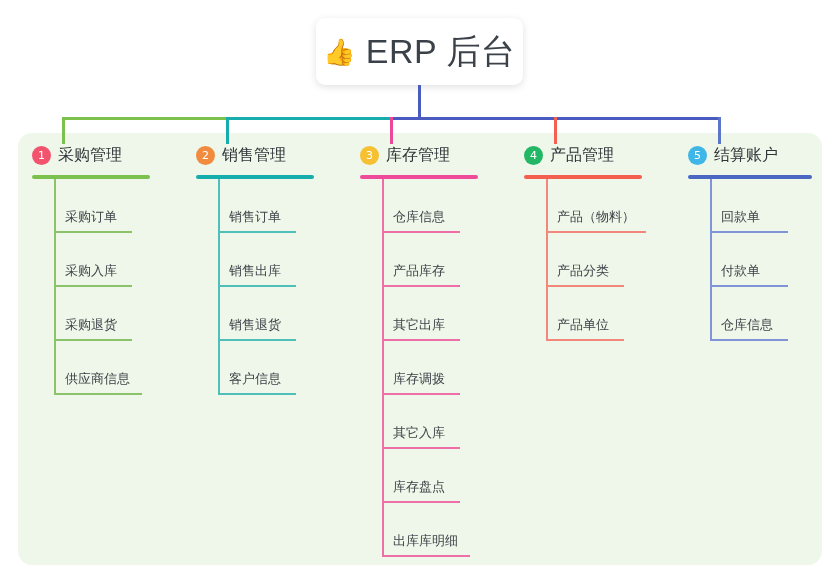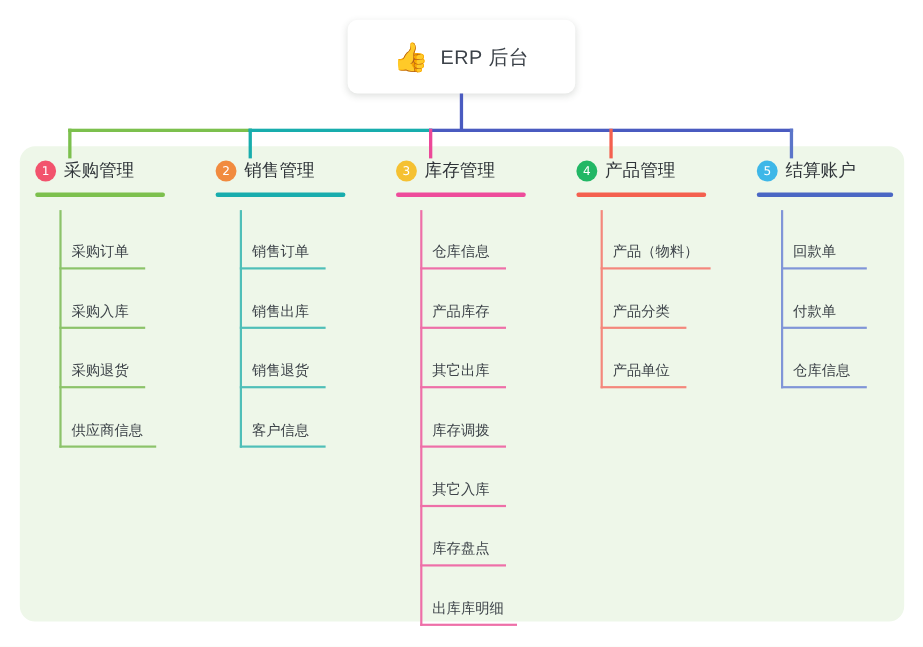--- a/index.html
+++ b/index.html
@@ -20,39 +20,39 @@
   
   .root-card{
     position:absolute;left:316px;top:18px;width:207px;height:67px;
     background:#ffffff;border-radius:9px;
     box-shadow:0 2px 7px rgba(60,70,60,.17);
     display:flex;align-items:center;justify-content:center;gap:10px;
     box-sizing:border-box;
   }
   .root-emoji{font-size:26px;line-height:1;}
   .root-title{
-    font-size:18px;color:#3b4148;letter-spacing:.5px;white-space:nowrap;
+    font-size:34px;color:#3b4148;letter-spacing:.5px;white-space:nowrap;
   }
 
   
   .ln{position:absolute;}
 
   
   .col{position:absolute;top:142px;}
   .col-head{display:flex;align-items:center;gap:7px;height:26px;}
   .badge{
     width:19px;height:19px;border-radius:50%;
     color:#fff;font-size:11px;line-height:19px;text-align:center;
     flex:0 0 auto;font-family:"DejaVu Sans",sans-serif;
   }
   .col-title{font-size:16px;color:#2f3439;white-space:nowrap;}
   .col-underline{height:4px;border-radius:2px;margin-top:7px;}
 
   
-  .col-body{position:relative;margin-top:12px;}
+  .col-body{position:relative;margin-top:0;}
   .spine{position:absolute;left:22px;top:0;width:2px;}
   .item{position:relative;height:54px;}
   .item-tick{position:absolute;left:22px;bottom:0;height:2px;}
   .item-label{
     position:absolute;left:33px;bottom:7px;
     font-size:13px;color:#3d4349;white-space:nowrap;
   }
 </style>
 </head>
 <body>

